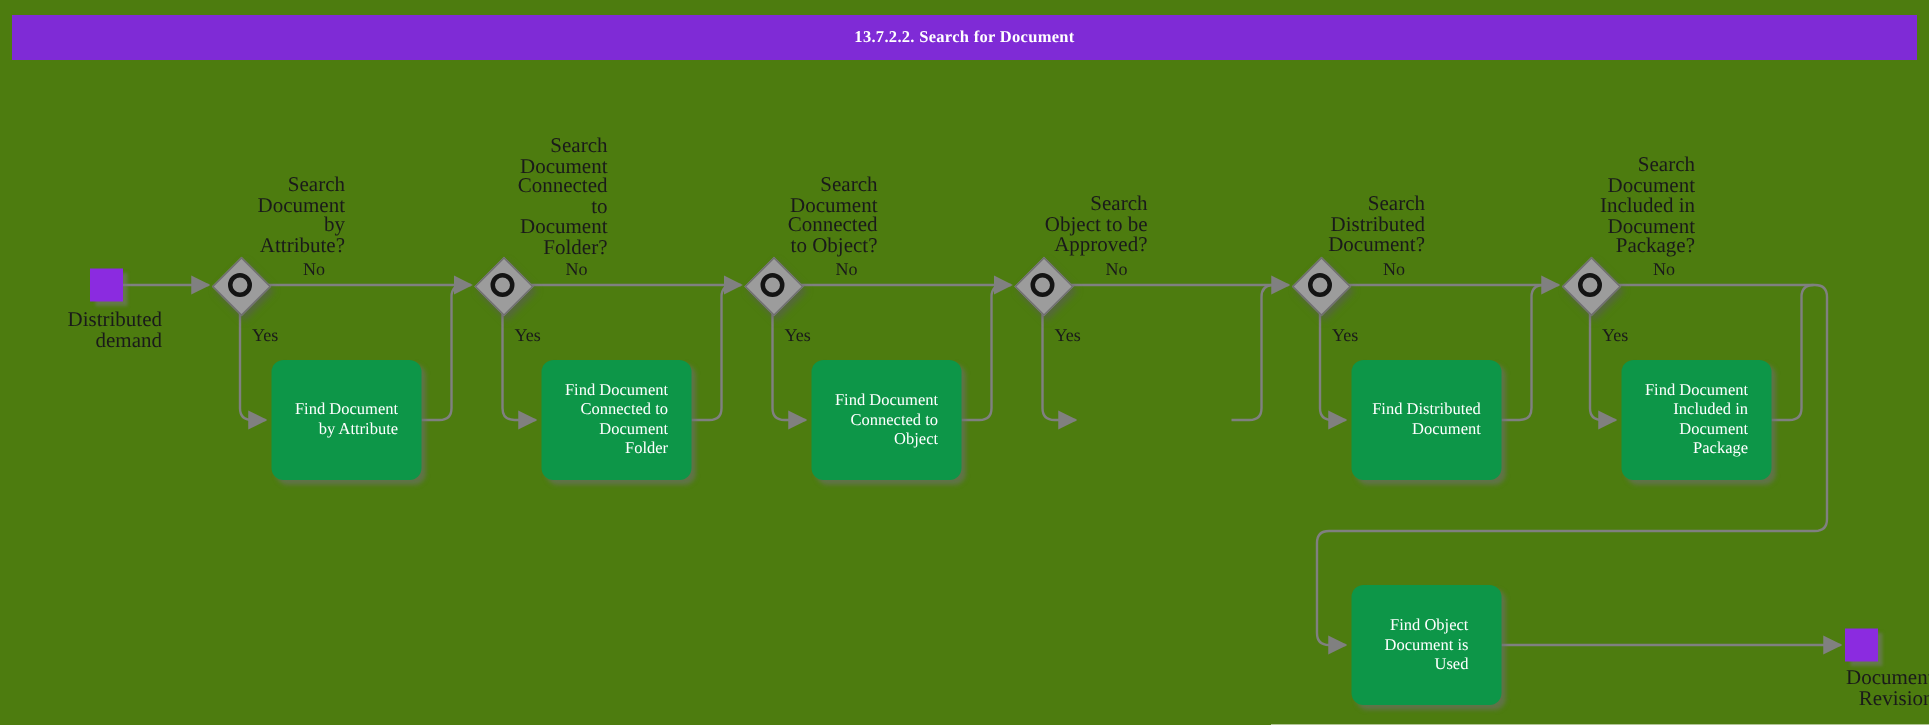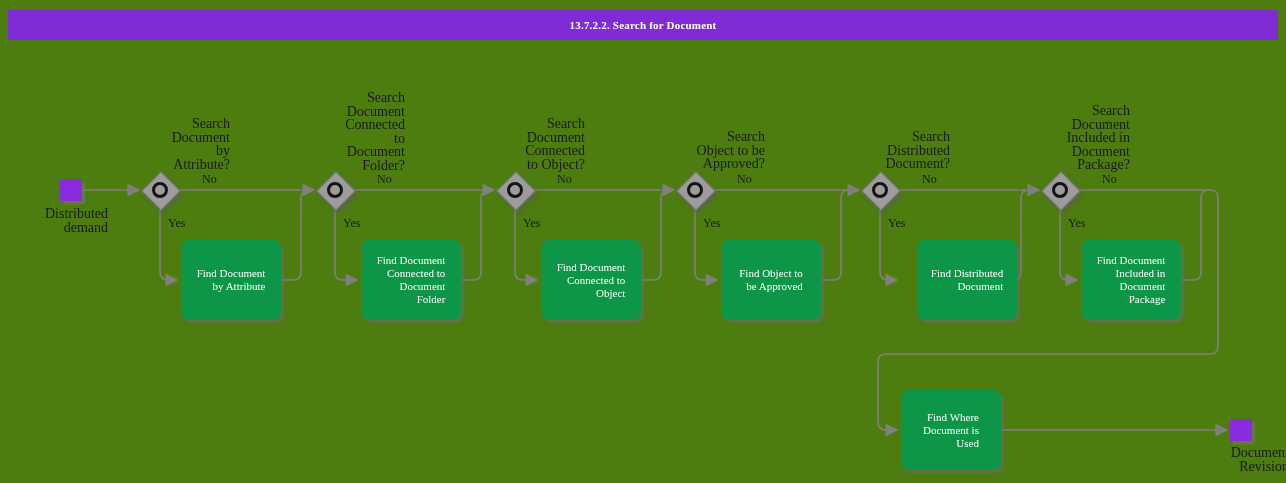--- a/index.html
+++ b/index.html
@@ -179,33 +179,29 @@
     <span>Find Document
 Connected to
 Document
 Folder</span>
   </div>
   <div class="task" style="left:541px;top:240px;">
     <span>Find Document
 Connected to
 Object</span>
   </div>
-  <div class="task" style="left:721px;top:240px;">
-    <span>Find Object to
-be Approved</span>
-  </div>
-  <div class="task" style="left:901px;top:240px;margin-left:16px;">
+  <div class="task" style="left:901px;top:240px;">
     <span>Find Distributed
 Document</span>
   </div>
   <div class="task" style="left:1081px;top:240px;">
     <span>Find Document
 Included in
 Document
 Package</span>
   </div>
   <div class="task" style="left:901px;top:390px;">
-    <span>Find Where
+    <span>Find Object
 Document is
 Used</span>
   </div>
 
 </div>
 
 </body></html>

